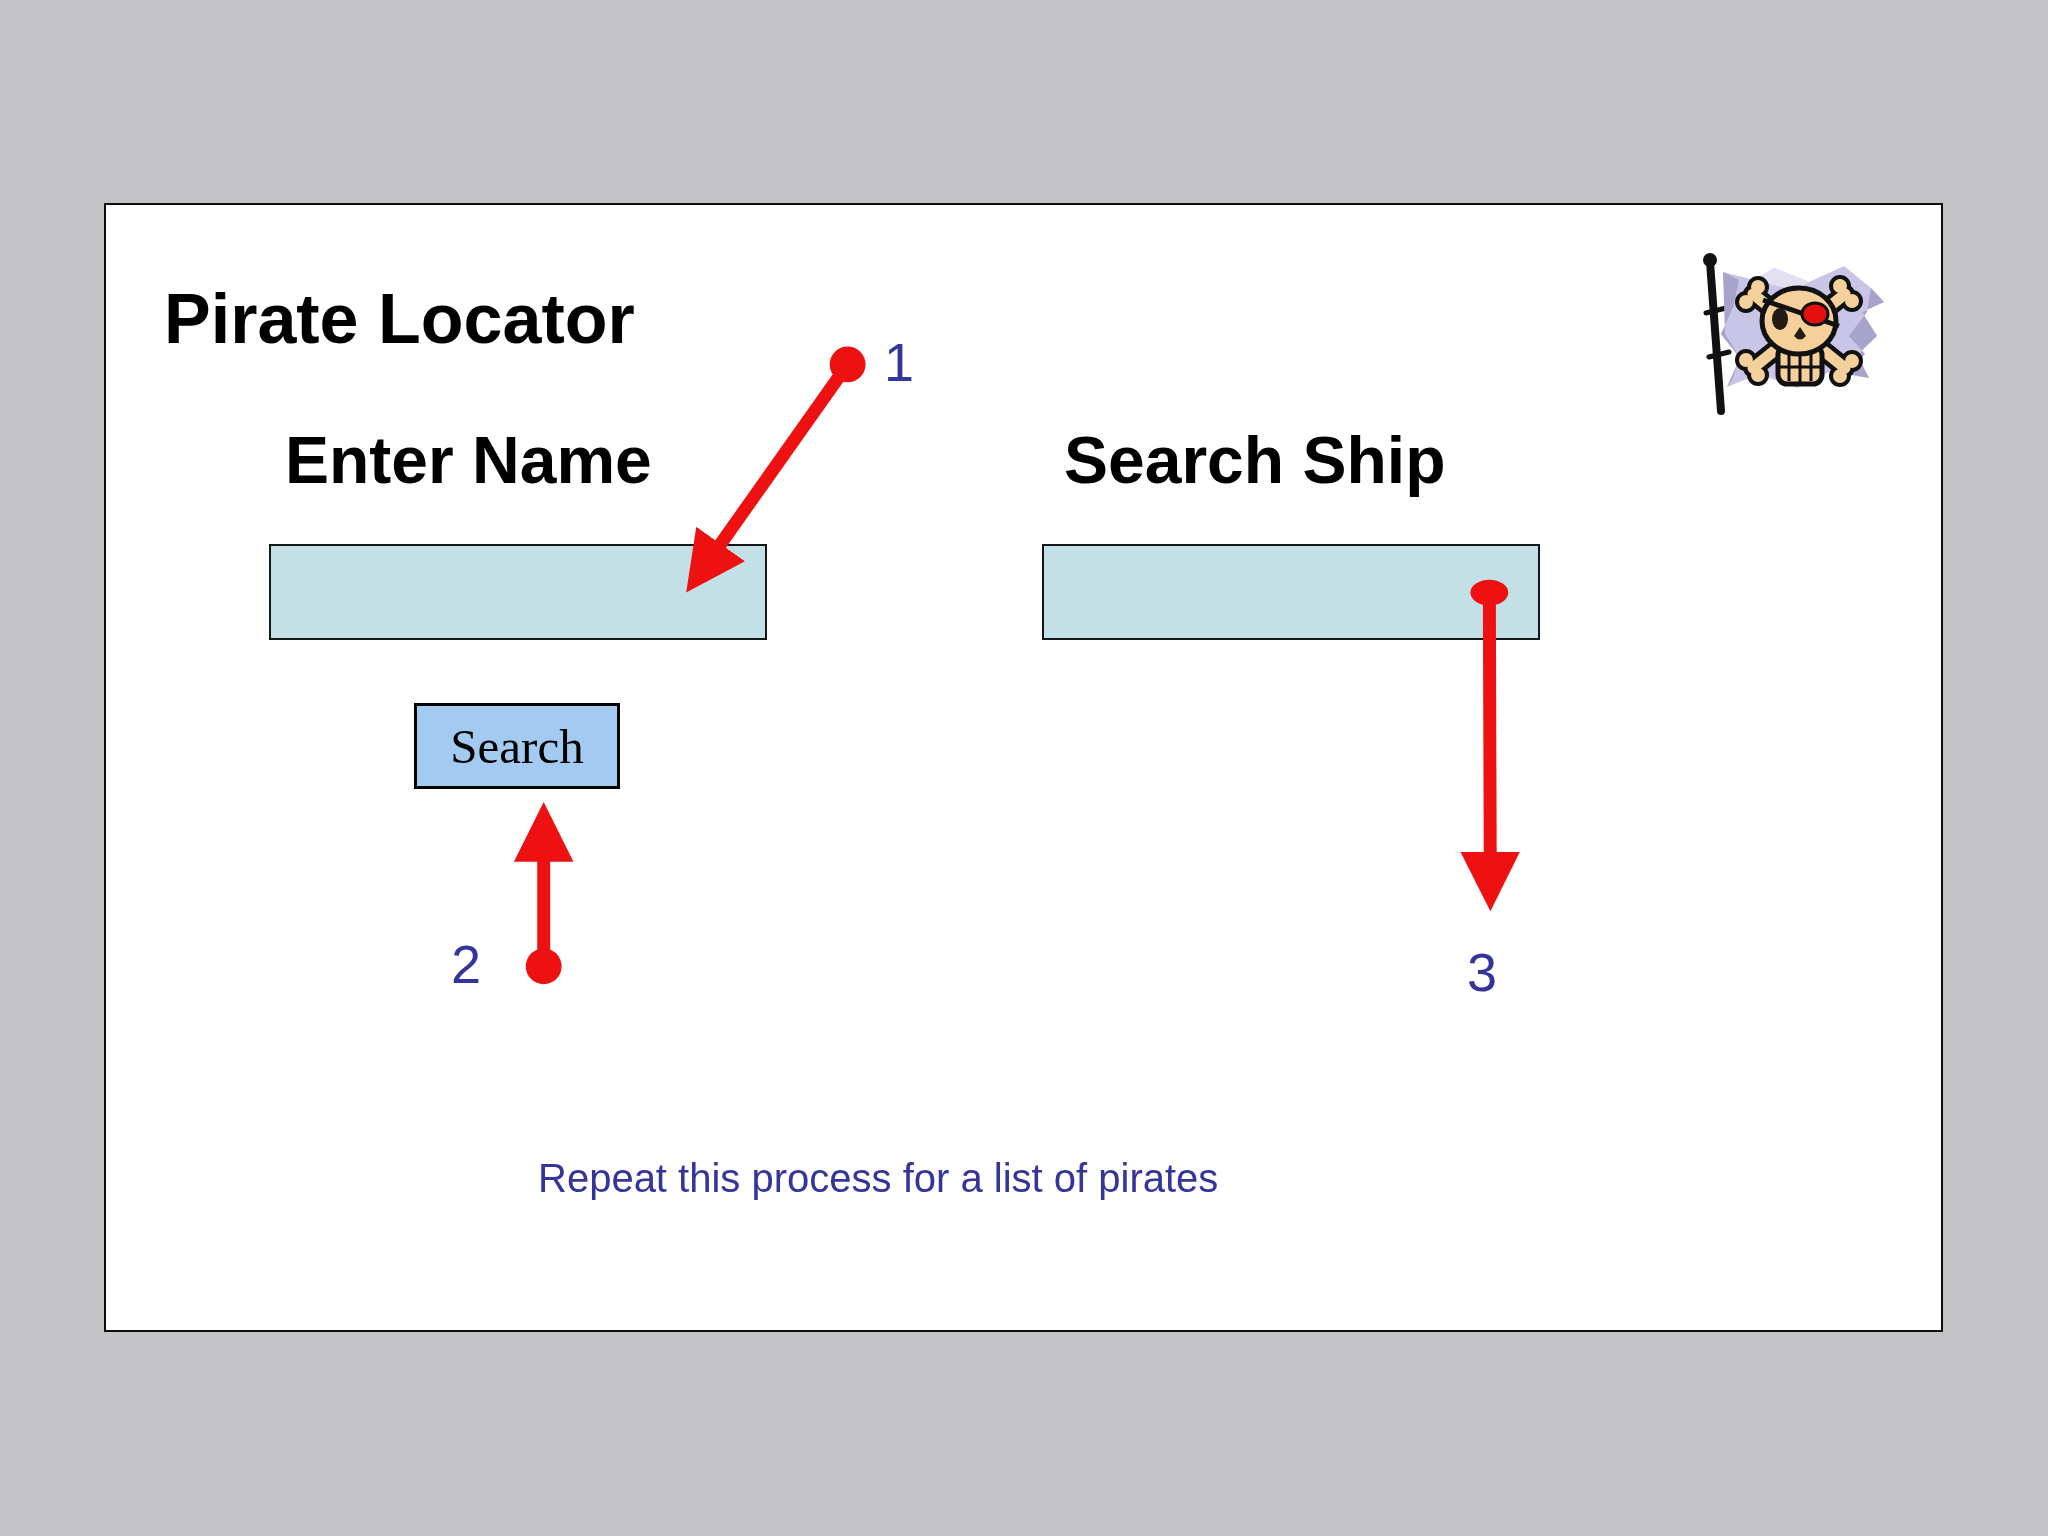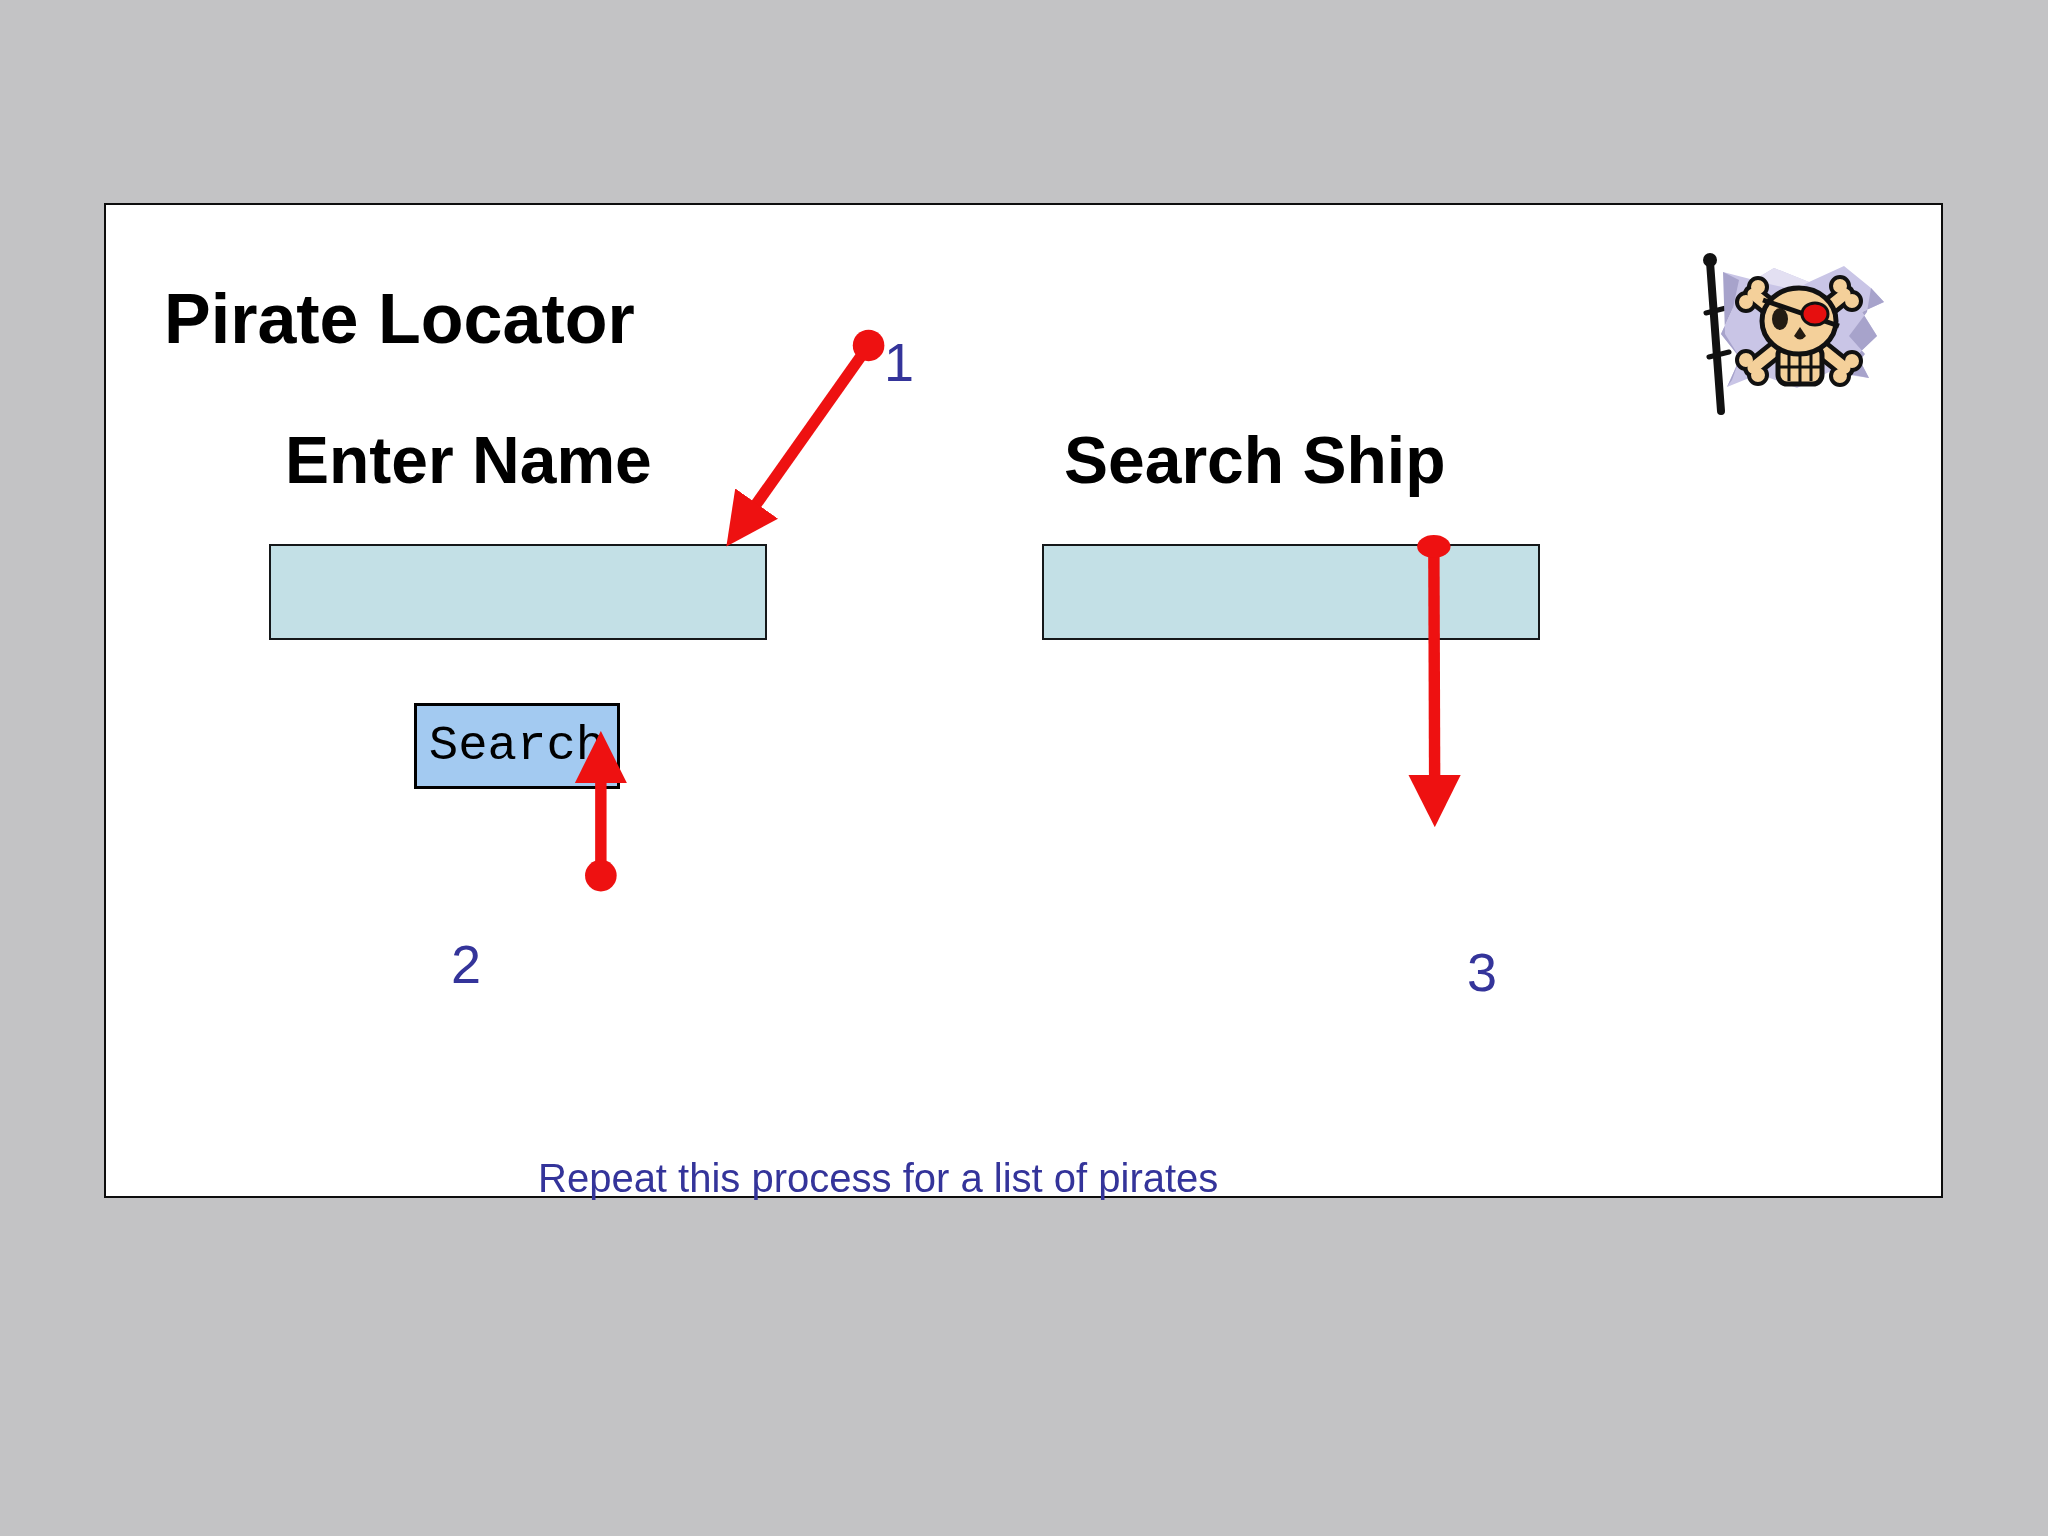--- a/index.html
+++ b/index.html
@@ -4,21 +4,21 @@
 <style>
   html,body{margin:0;padding:0;}
   body{
     width:2048px;height:1536px;
     background:var(--bg,#c3c3c5);
     font-family:"Liberation Sans","DejaVu Sans",sans-serif;
     position:relative;overflow:hidden;
   }
   .stage{position:absolute;inset:0;}
   .card{
-    position:absolute;left:104px;top:203px;width:1839px;height:995px;
+    position:absolute;left:104px;top:203px;width:1839px;height:1129px;
     background:var(--card,#ffffff);
     border:2px solid #0d0d0d;
     box-sizing:border-box;
   }
   .page-title{
     position:absolute;left:58px;top:79px;
     font-size:70px;font-weight:bold;color:var(--text,#000);
     line-height:1;white-space:nowrap;letter-spacing:0px;
   }
   .field-label{
@@ -36,21 +36,21 @@
     font-family:"Liberation Sans","DejaVu Sans",sans-serif;
     outline:none;
   }
   .name-input{left:163px;}
   .ship-input{left:936px;}
   .search-btn{
     position:absolute;left:308px;top:498px;width:206px;height:86px;
     background:var(--button-fill,#a3caf1);
     border:3px solid #000;border-radius:0;
     font-size:49px;color:var(--text,#000);
-    font-family:Liberation Mono, monospace;
+    font-family:Liberation Serif, serif;
     display:flex;align-items:center;justify-content:center;
     padding:0;cursor:pointer;box-sizing:border-box;
   }
   .arrows{position:absolute;inset:0;width:100%;height:100%;pointer-events:none;}
   .arrows .shaft{stroke:var(--arrow,#ee1111);stroke-width:13;fill:none;}
   .arrows .dot{fill:var(--arrow,#ee1111);}
   .arrows .head{fill:var(--arrow,#ee1111);}
   .step-num{
     position:absolute;font-size:54px;line-height:1;
     color:var(--annotation,#34349a);white-space:nowrap;

